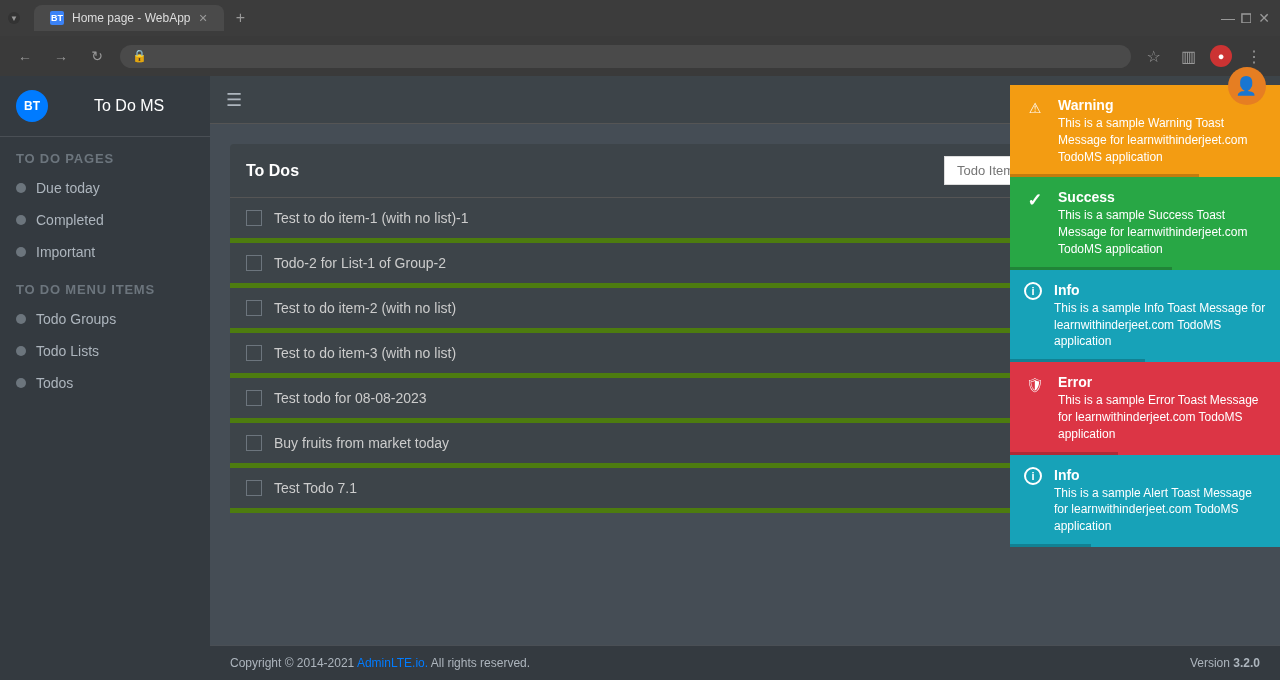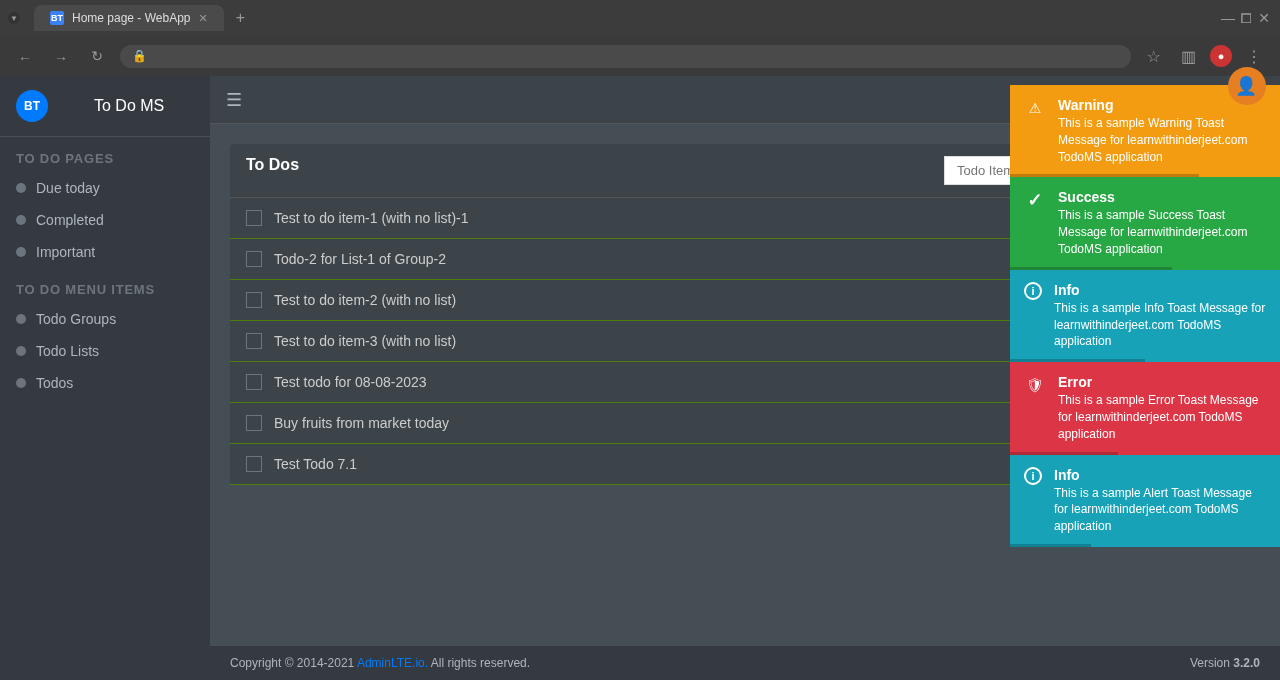--- a/index.html
+++ b/index.html
@@ -37,29 +37,29 @@
 
     
     .main-content { flex: 1; display: flex; flex-direction: column; background: #454d55; overflow: hidden; }
     .topbar { background: #3d4449; height: 48px; display: flex; align-items: center; padding: 0 16px; border-bottom: 1px solid #555; }
     .hamburger { color: #adb5bd; cursor: pointer; font-size: 18px; }
 
     .content-area { flex: 1; padding: 20px; overflow-y: auto; }
 
     
     .todo-panel { background: #3d4449; border-radius: 4px; padding: 0; }
-    .todo-header { display: flex; align-items: flex-start; justify-content: space-between; padding: 12px 16px; border-bottom: 1px solid #555; }
+    .todo-header { display: flex; align-items: center; justify-content: space-between; padding: 12px 16px; border-bottom: 1px solid #555; }
     .todo-title { font-size: 16px; font-weight: 600; color: #fff; }
     .todo-input-area { display: flex; gap: 0; }
     .todo-input { background: #fff; border: 1px solid #ddd; border-right: none; padding: 6px 12px; color: #333; font-size: 13px; flex: 1; outline: none; min-width: 200px; }
     .add-todo-btn { background: #007bff; border: none; color: white; padding: 6px 14px; cursor: pointer; font-size: 13px; white-space: nowrap; }
 
     
     .todo-list { padding: 0; }
-    .todo-item { display: flex; align-items: center; gap: 12px; padding: 12px 16px; border-bottom: 1px solid #4d7c0f; color: #ccc; }
+    .todo-item { display: flex; align-items: center; gap: 12px; padding: 12px 16px; border-bottom: 5px solid #4d7c0f; color: #ccc; }
     .todo-checkbox { width: 16px; height: 16px; border: 1px solid #6c757d; background: transparent; flex-shrink: 0; cursor: pointer; appearance: none; -webkit-appearance: none; }
     .todo-text { font-size: 14px; color: #ccc; flex: 1; }
 
     
     .footer { background: #343a40; border-top: 1px solid #4a4f55; padding: 10px 20px; display: flex; justify-content: space-between; align-items: center; font-size: 12px; color: #adb5bd; }
     .footer-link { color: #007bff; text-decoration: none; }
 
     
     .toast-container { position: fixed; top: 85px; right: 0; width: 270px; display: flex; flex-direction: column; gap: 0; z-index: 1000; }
     .toast { display: flex; align-items: flex-start; padding: 12px 14px; gap: 12px; position: relative; }

